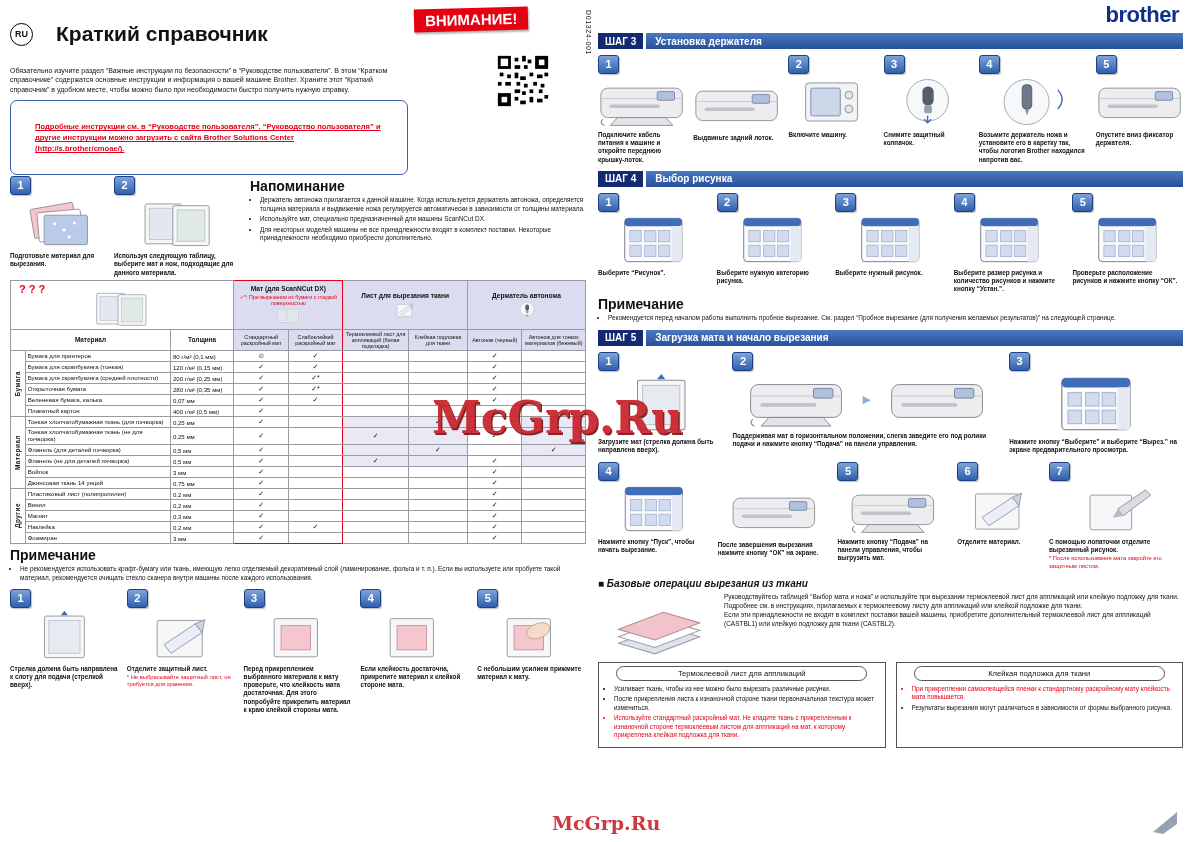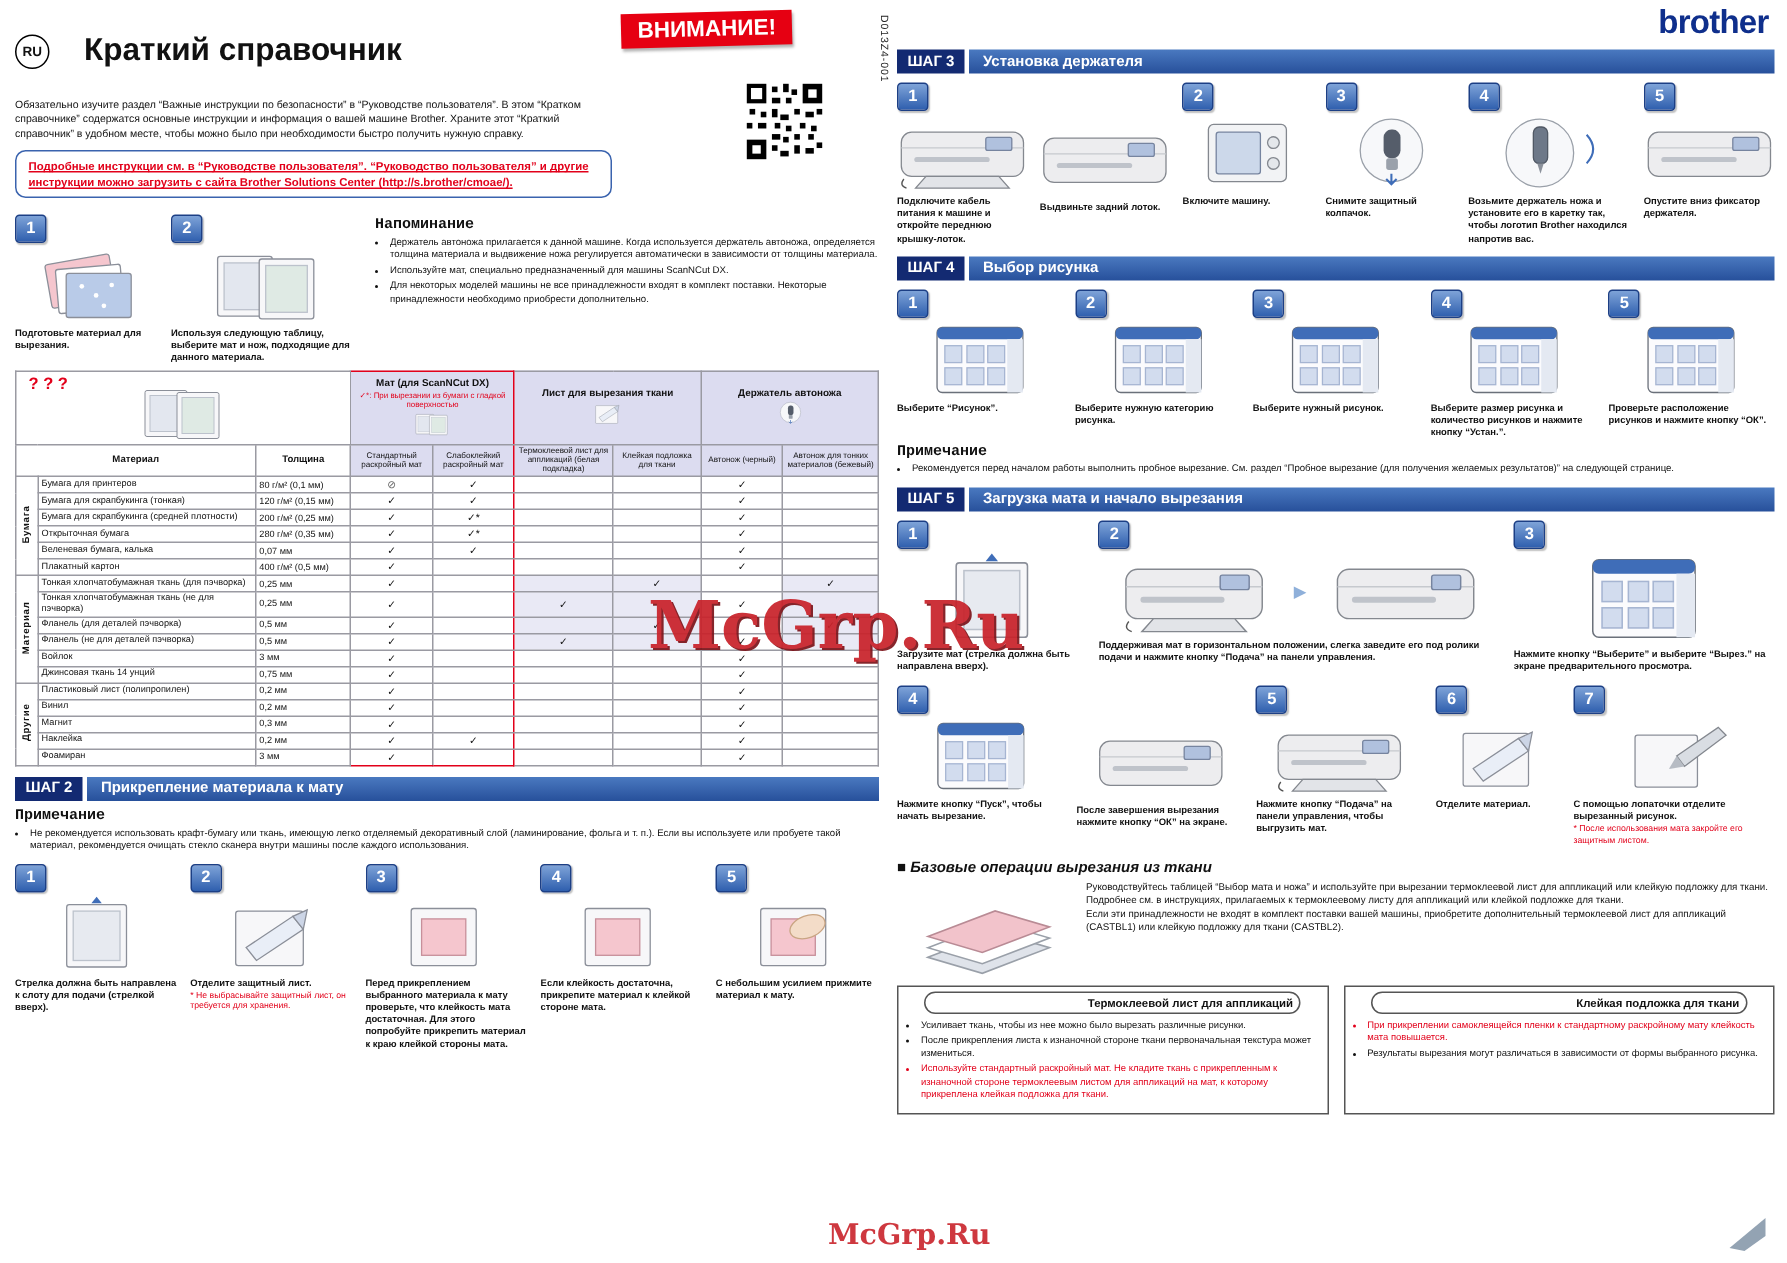--- a/index.html
+++ b/index.html
@@ -11,21 +11,21 @@
   
   .hdr{position:relative;min-height:136px;}
   .titlerow{display:flex;align-items:center;gap:7px;}
   .ru{width:21px;height:21px;border:1.6px solid #000;border-radius:50%;display:flex;align-items:center;
       justify-content:center;font-size:9px;font-weight:bold;flex:0 0 auto;}
   h1{font-size:21px;margin:16px;font-weight:bold;}
   .attn{position:absolute;left:404px;top:2px;background:#e60012;color:#fff;font-weight:bold;font-size:15px;
         padding:3px 11px;transform:rotate(-1.5deg);box-shadow:1px 2px 2px rgba(0,0,0,.3);}
   .intro{font-size:7px;line-height:1.35;width:398px;margin-top:4px;}
   .linkbox{border:1.6px solid #3a63ae;border-radius:7px;width:398px;padding:4px 8px;margin-top:6px;box-sizing:border-box;}
-  .redlink{color:#e2001a;font-weight:bold;font-size:7.6px;text-decoration:underline;margin:0;line-height:1.45;}
+  .redlink{color:#e2001a;font-weight:bold;font-size:7.6px;text-decoration:underline;margin:16px;line-height:1.45;}
   .qr{position:absolute;right:36px;top:48px;width:54px;height:54px;}
   .doccode{position:absolute;left:585px;top:10px;font-size:7px;letter-spacing:.6px;color:#222;
            writing-mode:vertical-rl;}
   .brand{text-align:right;font-size:22px;font-weight:bold;color:#0f2f8c;letter-spacing:-.5px;line-height:1;
          padding-right:4px;}
 
   
   .bar{display:flex;height:16px;margin:7px 0 5px;}
   .tag{background:#132a72;color:#fff;font-weight:bold;font-size:10px;padding:0 7px;display:flex;align-items:center;flex:0 0 auto;}
   .btitle{flex:1;margin-left:3px;background:linear-gradient(180deg,#4a79c0,#27509b);color:#fff;font-weight:bold;
@@ -35,21 +35,21 @@
   .row{display:flex;gap:8px;align-items:flex-start;}
   .cell{flex:1;min-width:0;}
   .badge{display:inline-block;min-width:19px;height:17px;background:linear-gradient(180deg,#7ea3d8,#2f5fae);
          border:1px solid #1c3f85;border-radius:3px;color:#fff;font-weight:bold;font-size:11px;line-height:17px;
          text-align:center;box-shadow:1px 1px 1px rgba(0,0,0,.25);}
   .badge:empty{visibility:hidden;}
   .ill{display:block;width:100%;height:52px;margin-top:2px;}
   .ill.tall{height:62px;}
   .cap{font-size:6.3px;font-weight:bold;line-height:1.3;margin-top:3px;}
   .rednote{color:#e2001a;font-size:5.8px;line-height:1.25;margin-top:1px;}
-  .minihead{font-weight:bold;font-size:10px;margin:3px 0 2px;font-family:Liberation Mono, monospace;}
+  .minihead{font-weight:bold;font-size:14px;margin:3px 0 2px;}
   ul.blist{margin:0;padding-left:10px;font-size:6.4px;line-height:1.32;}
   ul.blist li{margin-bottom:2px;}
   .arr{color:#8fb0da;font-size:11px;align-self:center;flex:0 0 auto;}
   .duo{display:flex;align-items:center;gap:2px;}
   .duo svg{flex:1;height:58px;}
 
   
   .mtable{width:100%;border-collapse:collapse;table-layout:fixed;margin-top:3px;}
   .mtable th,.mtable td{border:1px solid #9a9aa2;font-size:6.2px;padding:1px 2px;vertical-align:middle;box-sizing:border-box;}
   .lav{background:#dcdcf0;}
@@ -72,21 +72,21 @@
   .red-t{border-top:1.6px solid #e2001a !important;}
   tr.lastrow td.red-l,tr.lastrow td.red-r{border-bottom:1.6px solid #e2001a !important;}
 
   
   .fabtitle{font-weight:bold;font-size:10px;margin:8px 0 3px;font-style:italic;}
   .fabintro{display:flex;gap:8px;}
   .fabintro svg{width:118px;height:64px;flex:0 0 auto;}
   .fabintro .txt{font-size:6.5px;line-height:1.4;}
   .boxes{display:flex;gap:10px;margin-top:6px;}
   .fbox{flex:1;border:1px solid #555;padding:5px 6px 5px;min-height:84px;box-sizing:border-box;}
-  .fbox .boxtitle{border:1px solid #555;border-radius:9px;text-align:right;font-weight:bold;font-size:7.6px;
+  .fbox .boxtitle{border:1px solid #555;border-radius:9px;text-align:center;font-weight:normal;font-size:7.6px;
                   padding:2px 4px;margin:-2px auto 4px;background:#fff;width:88%;}
   .fbox ul{margin:0;padding-left:9px;font-size:6.3px;line-height:1.35;}
   .fbox li{margin-bottom:2px;}
   .warn{color:#e2001a;}
 
   
   .wm-big{position:absolute;left:432px;top:392px;font-family:"DejaVu Serif",serif;font-weight:bold;font-size:44px;
           color:#c9232b;text-shadow:1.5px 1.5px 0 #7d151b;opacity:.93;z-index:20;}
   .wm-small{position:absolute;left:552px;top:812px;font-family:"DejaVu Serif",serif;font-weight:bold;font-size:19px;
           color:#c9232b;opacity:.9;z-index:20;}
@@ -485,24 +485,20 @@
             <td class="chk red-l">✓</td>
             <td class="chk red-r"></td>
             <td class="chk"></td>
             <td class="chk"></td>
             <td class="chk">✓</td>
             <td class="chk"></td>
           </tr>
         </tbody>
     </table>
 
-    <div class="bar">
-      <span class="tag">ШАГ 2</span>
-      <span class="btitle">Прикрепление материала к мату</span>
-    </div>
     <div class="minihead">Примечание</div>
     <ul class="blist">
       <li>Не рекомендуется использовать крафт-бумагу или ткань, имеющую легко отделяемый декоративный слой (ламинирование, фольга и т. п.). Если вы используете или пробуете такой материал, рекомендуется очищать стекло сканера внутри машины после каждого использования.</li>
     </ul>
 
     <div class="row" style="margin-top:6px">
       <div class="cell">
         <span class="badge">1</span>
         <svg class="ill" viewBox="0 0 100 60">
             <use href="#sym-mat"></use>

